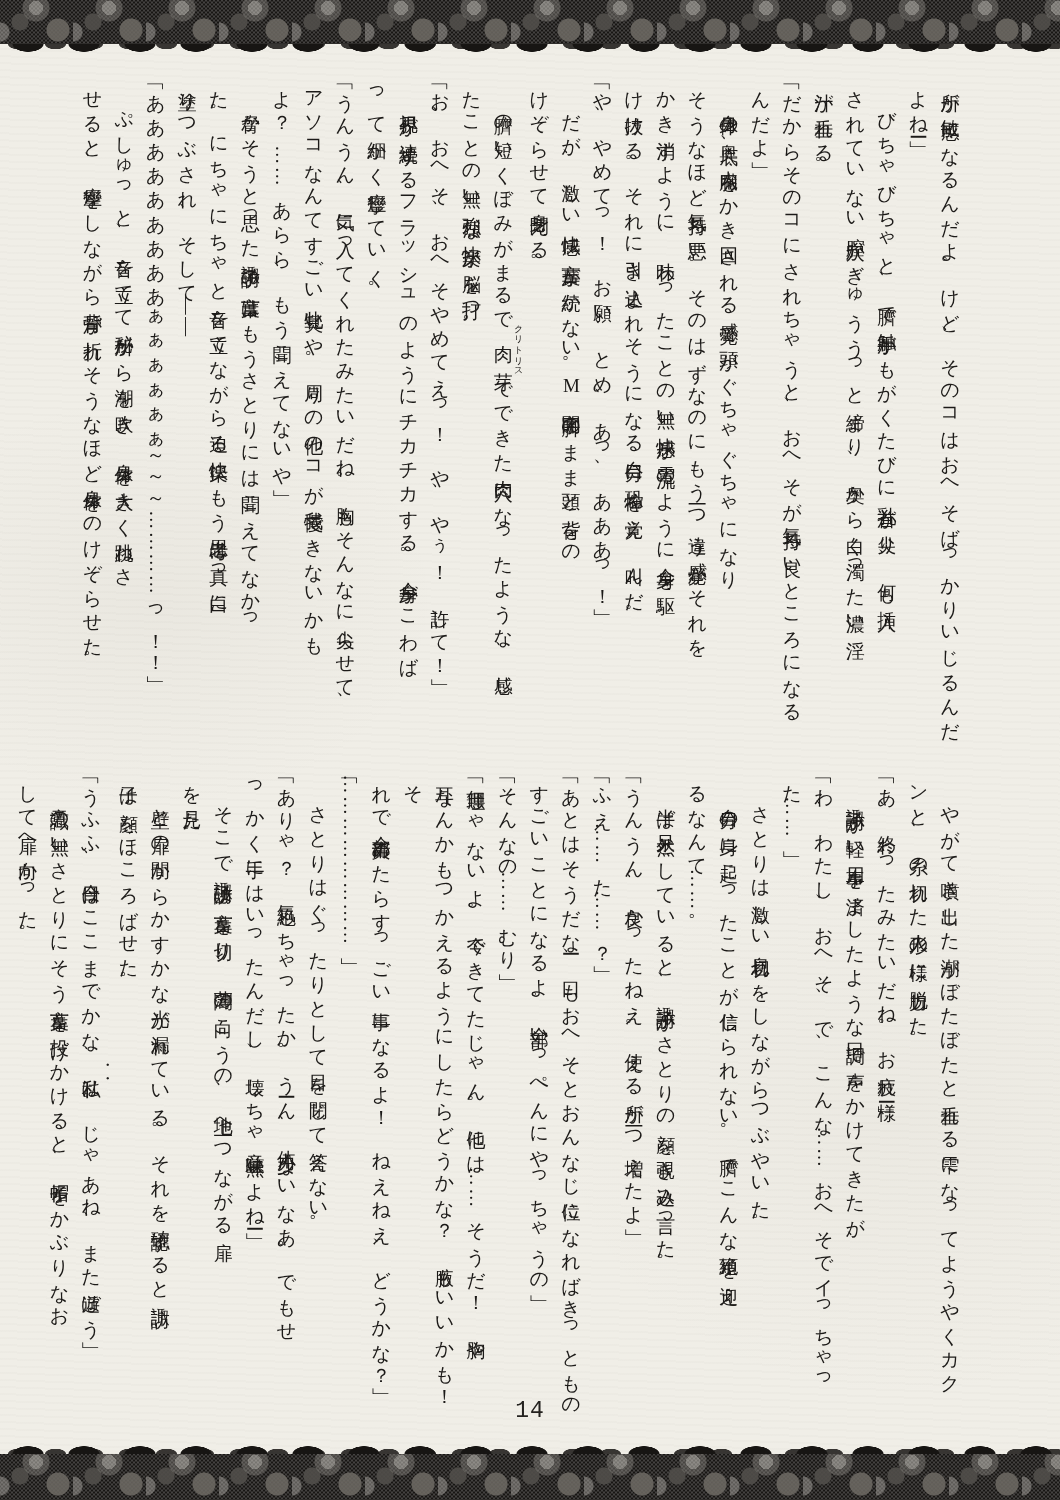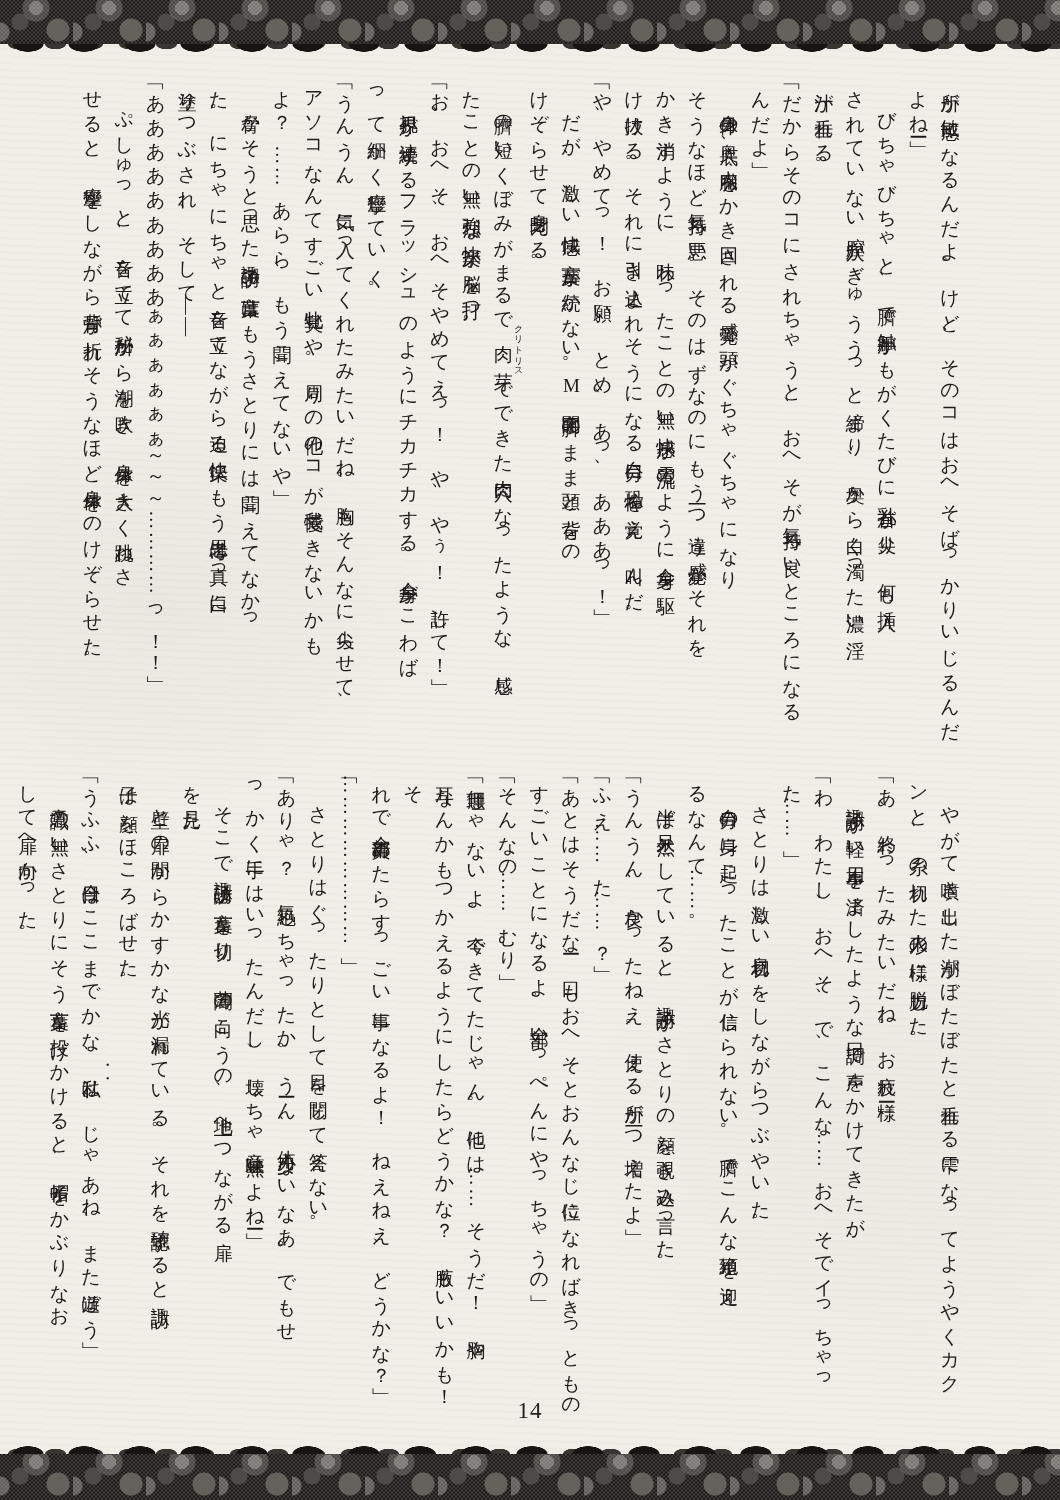--- a/index.html
+++ b/index.html
@@ -72,20 +72,21 @@
     text-emphasis: filled dot #1c1a18;
   }
 
   .page-number {
     position: absolute;
     left: 0; right: 0; top: 1398px;
     text-align: center;
     font-size: 23px;
     color: #24221f;
     letter-spacing: 1px;
+    font-family: Liberation Mono, monospace;
   }
 </style>
 </head>
 <body>
 
 <div class="lace-band lace-top"></div>
 
 <section class="vtext" id="top-text">
   <p>所が敏感になるんだよ。けど、そのコはおへそばっかりいじるんだ</p>
   <p>よねー」</p>

